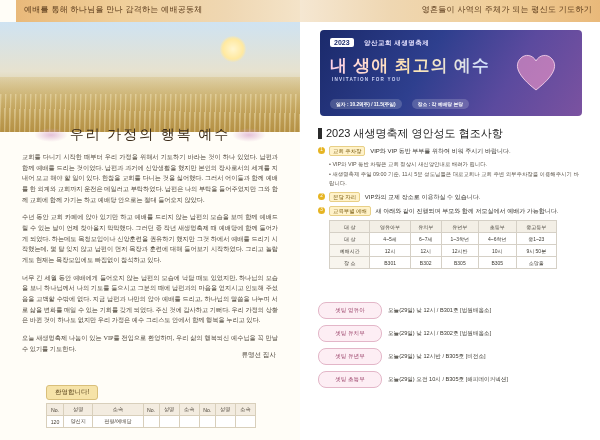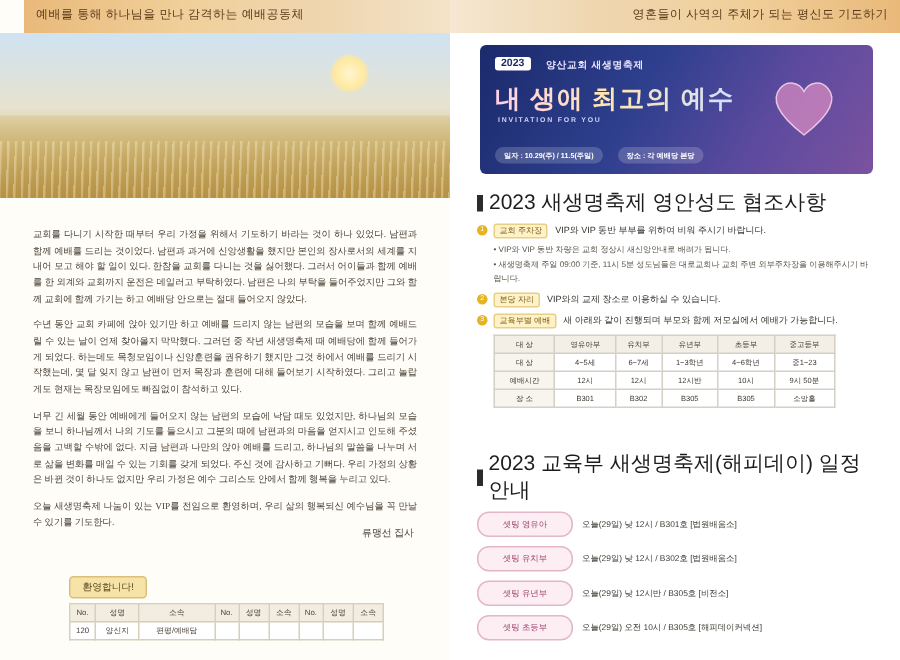--- a/index.html
+++ b/index.html
@@ -59,21 +59,21 @@
   .poster .main{position:absolute;left:10px;top:24px;font-size:17px;letter-spacing:1px;
     font-family:"Liberation Serif",serif;
     background:linear-gradient(90deg,#ffd1e8,#ffe6b0,#cfe0ff);
     -webkit-background-clip:text;background-clip:text;color:transparent;}
   .poster .eng{position:absolute;left:12px;top:47px;font-size:4.6px;color:#cdd3f5;letter-spacing:1.2px;}
   .poster .heartshape{position:absolute;right:22px;top:18px;width:48px;height:44px;}
   .poster .info{position:absolute;left:10px;bottom:7px;right:10px;display:flex;gap:10px;}
   .poster .chip{font-size:4.8px;background:rgba(255,255,255,.18);border-radius:7px;padding:2px 6px;}
 
   .sec{position:absolute;left:18px;width:266px;}
-  .sec-h{display:flex;align-items:center;gap:4px;font-size:14px;color:#1d1d1d;margin-bottom:5px;}
+  .sec-h{display:flex;align-items:center;gap:4px;font-size:11px;color:#1d1d1d;margin-bottom:5px;}
   .sec-h .bar{width:4px;height:11px;background:#2b2b2b;display:inline-block;}
 
   .item{display:flex;gap:4px;margin:0 0 4px 0;font-size:6px;color:#33302b;line-height:1.5;}
   .num{flex:0 0 auto;width:7px;height:7px;border-radius:50%;background:#e6b422;color:#fff;
     font-size:4.6px;display:flex;align-items:center;justify-content:center;margin-top:1px;}
   .tagy{display:inline-block;background:#fff2c9;border:1px solid #e8cf86;border-radius:2px;
     padding:0 3px;font-size:5.4px;color:#7a5c12;margin-right:3px;}
   .sub-li{font-size:5.4px;color:#5a5349;margin:2px 0 0 11px;line-height:1.55;}
 
   table.gtab{border-collapse:collapse;width:228px;margin:4px 0 0 11px;}
@@ -96,20 +96,25 @@
   <div class="left">
     <div class="left-band">
       <div class="left-band-text">예배를 통해 하나님을 만나 감격하는 예배공동체</div>
     </div>
 
     <div class="left-photo">
       <div class="sun"></div>
       <div class="grass"></div>
     </div>
 
+    <div class="title-wrap">
+      <div class="title-orn l"></div>
+      <div class="title-orn r"></div>
+      <div class="page-title">우리 가정의 행복 예수</div>
+    </div>
 
     <div class="body-col">
       <p>교회를 다니기 시작한 때부터 우리 가정을 위해서 기도하기 바라는 것이 하나 있었다. 남편과 함께 예배를 드리는 것이었다. 남편과 과거에 신앙생활을 했지만 본인의 장사로서의 세계를 지내어 모고 해야 할 일이 있다. 한참을 교회를 다니는 것을 싫어했다. 그러서 어이들과 함께 예배를 한 외계와 교회까지 운전은 데일러고 부탁하였다. 남편은 나의 부탁을 들어주었지만 그와 함께 교회에 함께 가기는 하고 예배당 안으로는 절대 들어오지 않았다.</p>
       <p>수년 동안 교회 카페에 앉아 있기만 하고 예배를 드리지 않는 남편의 모습을 보며 함께 예배드릴 수 있는 날이 언제 찾아올지 막막했다. 그러던 중 작년 새생명축제 때 예배당에 함께 들어가게 되었다. 하는데도 목청모임이나 신앙훈련을 권유하기 했지만 그것 하에서 예배를 드리기 시작했는데, 몇 달 잊지 않고 남편이 먼저 목장과 훈련에 대해 들어보기 시작하였다. 그리고 놀랍게도 현재는 목장모임에도 빠짐없이 참석하고 있다.</p>
       <p>너무 긴 세월 동안 예배에게 들어오지 않는 남편의 모습에 낙담 때도 있었지만, 하나님의 모습을 보니 하나님께서 나의 기도를 들으시고 그분의 때에 남편과의 마음을 얻지시고 인도해 주셨음을 고백할 수밖에 없다. 지금 남편과 나만의 앉아 예배를 드리고, 하나님의 말씀을 나누며 서로 삶을 변화를 매일 수 있는 기회를 갖게 되었다. 주신 것에 감사하고 기뻐다. 우리 가정의 상황은 바뀐 것이 하나도 없지만 우리 가정은 예수 그리스도 안에서 함께 행복을 누리고 있다.</p>
       <p>오늘 새생명축제 나눔이 있는 VIP를 전임으로 환영하며, 우리 삶의 행복되신 예수님을 꼭 만날 수 있기를 기도한다.</p>
     </div>
 
     <div class="signature">류맹선 집사</div>
 
@@ -231,24 +236,20 @@
             <td>B302</td>
             <td>B305</td>
             <td>B305</td>
             <td>소망홀</td>
           </tr>
         </tbody>
       </table>
     </div>
 
     <div class="sec" style="top:300px;">
-      <div class="sec-h">
-        <span class="bar"></span>
-        <span>2023 교육부 새생명축제(해피데이) 일정 안내</span>
-      </div>
       <div class="sched">
         <div class="srow">
           <span class="pill">셋팅 영유아</span>
           <span class="txt">오늘(29일) 낮 12시 / B301호 [법원배움소]</span>
         </div>
         <div class="srow">
           <span class="pill">셋팅 유치부</span>
           <span class="txt">오늘(29일) 낮 12시 / B302호 [법원배움소]</span>
         </div>
         <div class="srow">

